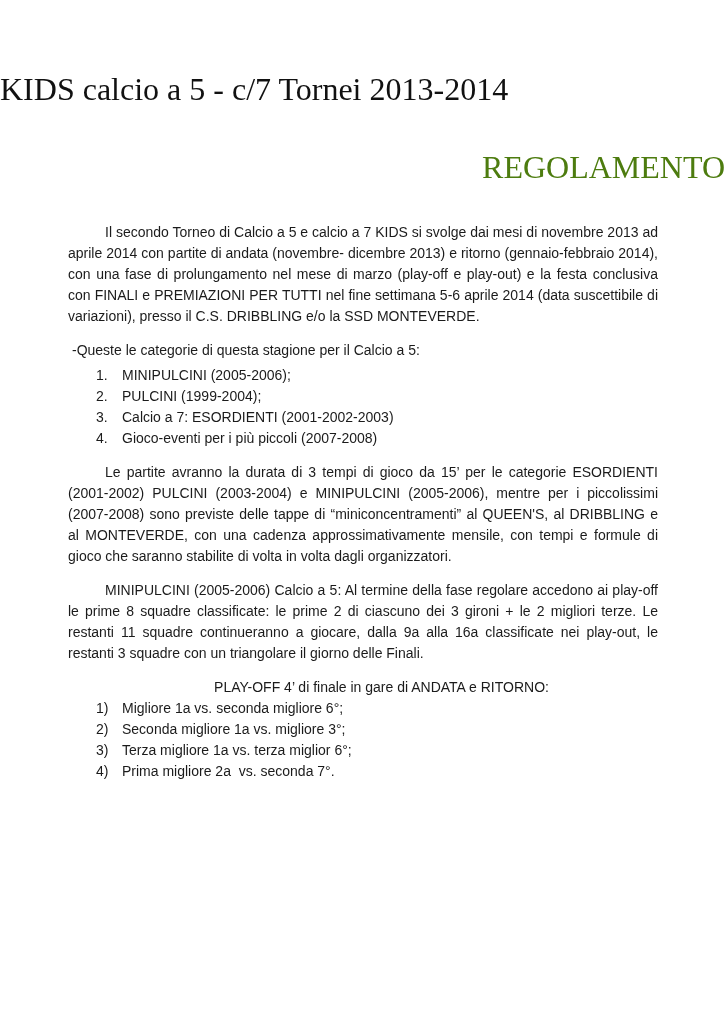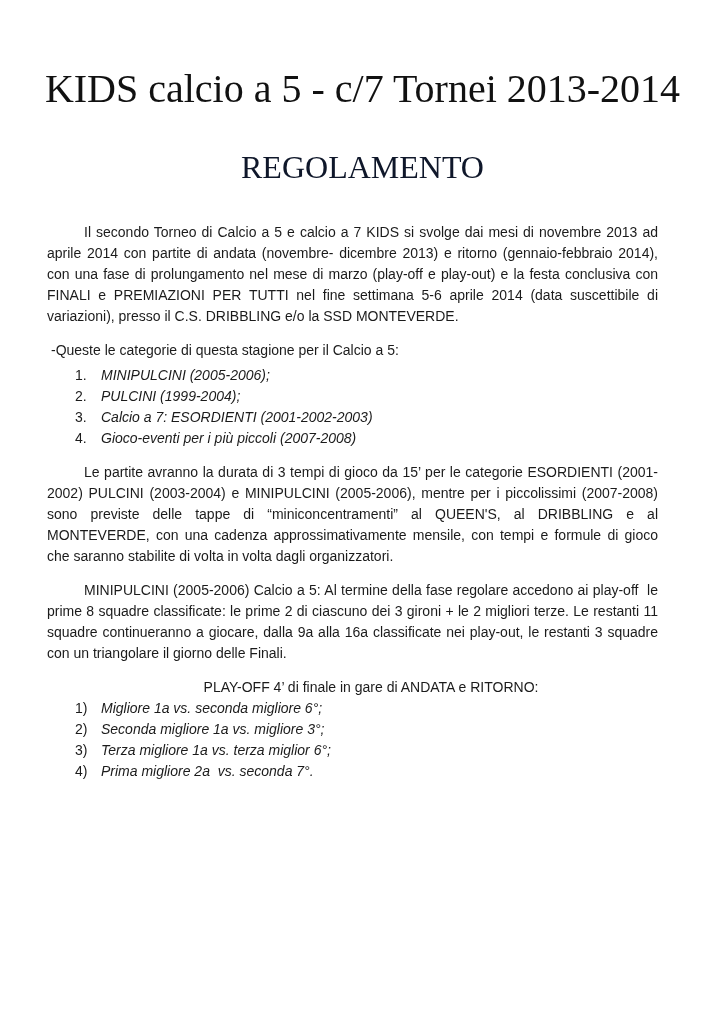--- a/index.html
+++ b/index.html
@@ -17,37 +17,37 @@
     font-size: 14px;
     line-height: 21px;
     overflow: hidden;
     box-sizing: border-box;
   }
   .doc-title {
     margin: 0;
     padding-top: 70px;
     font-family: "Liberation Serif", serif;
     font-weight: normal;
-    font-size: 40px;
+    font-size: 32px;
     line-height: 38px;
-    text-align: center;
+    text-align: left;
     color: #111111;
     letter-spacing: 0px;
   }
   .doc-subtitle {
     margin: 40px 0 0 0;
     font-family: "Liberation Serif", serif;
     font-weight: normal;
     font-size: 32px;
     line-height: 38px;
-    text-align: center;
-    color: #0f172a;
+    text-align: right;
+    color: #4d7c0f;
   }
   .content {
-    padding: 0 67px 0 47px;
+    padding: 0 67px 0 68px;
   }
   .body-par {
     margin: 0 0 13px 0;
     text-align: justify;
     text-indent: 37px;
     white-space: pre-wrap;
   }
   .first-par {
     margin-top: 36px;
   }
@@ -69,21 +69,20 @@
     align-items: flex-start;
   }
   .li .marker {
     flex: 0 0 auto;
     width: 26px;
     margin-left: 28px;
   }
   .li .li-text {
     flex: 1 1 auto;
     white-space: pre-wrap;
-    font-style: italic;
   }
   .playoff-block {
     margin-bottom: 0;
   }
 </style>
 </head>
 <body>
 
 <div class="page">
 

